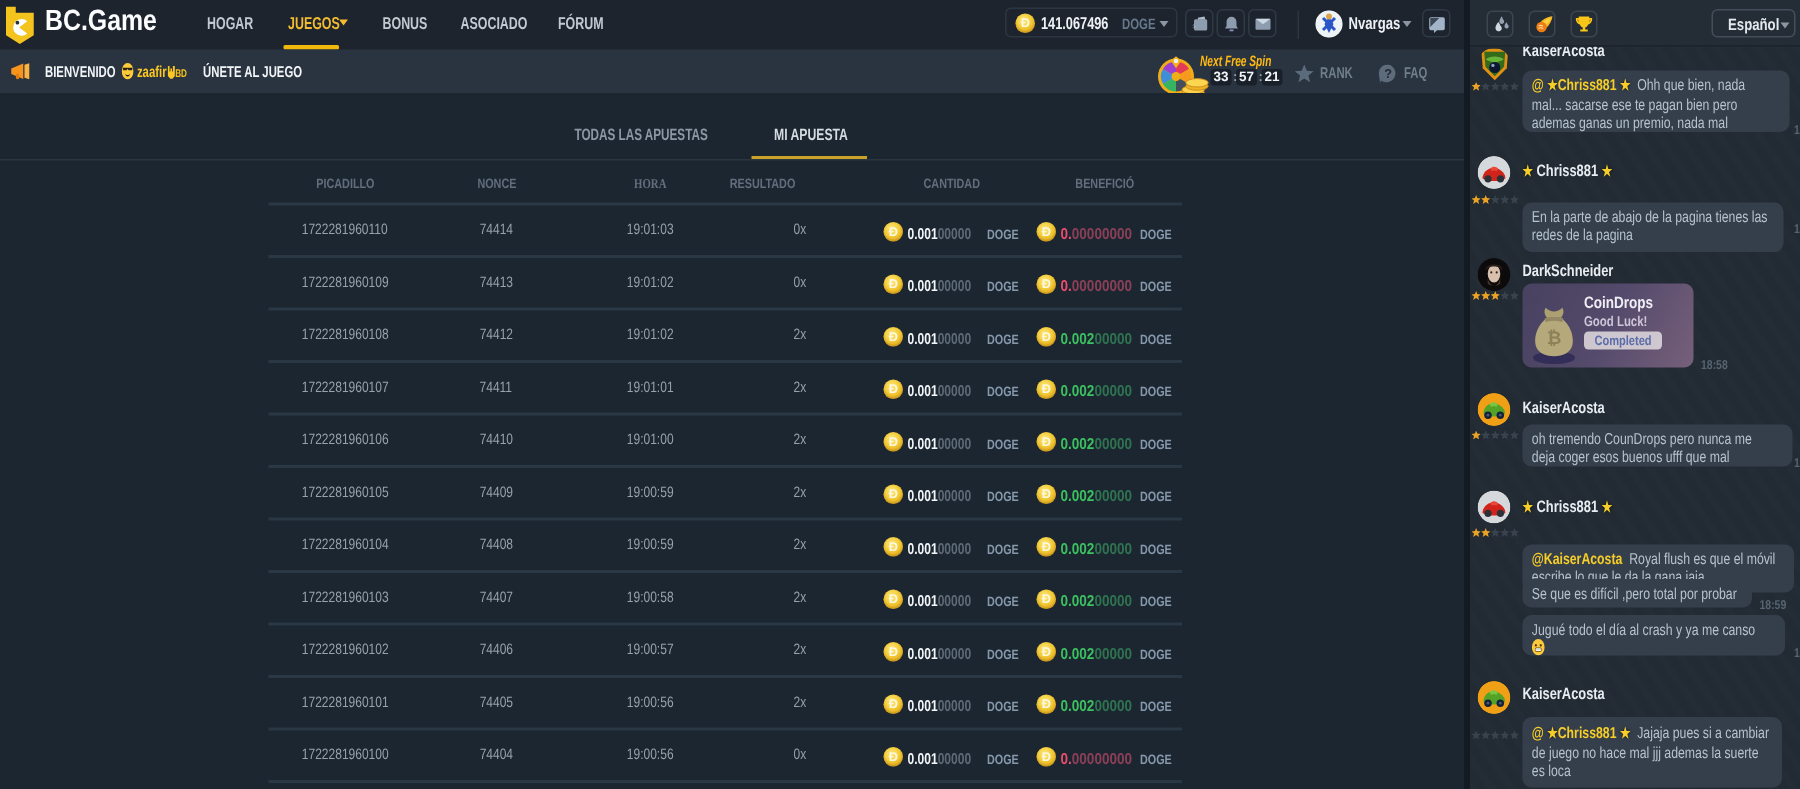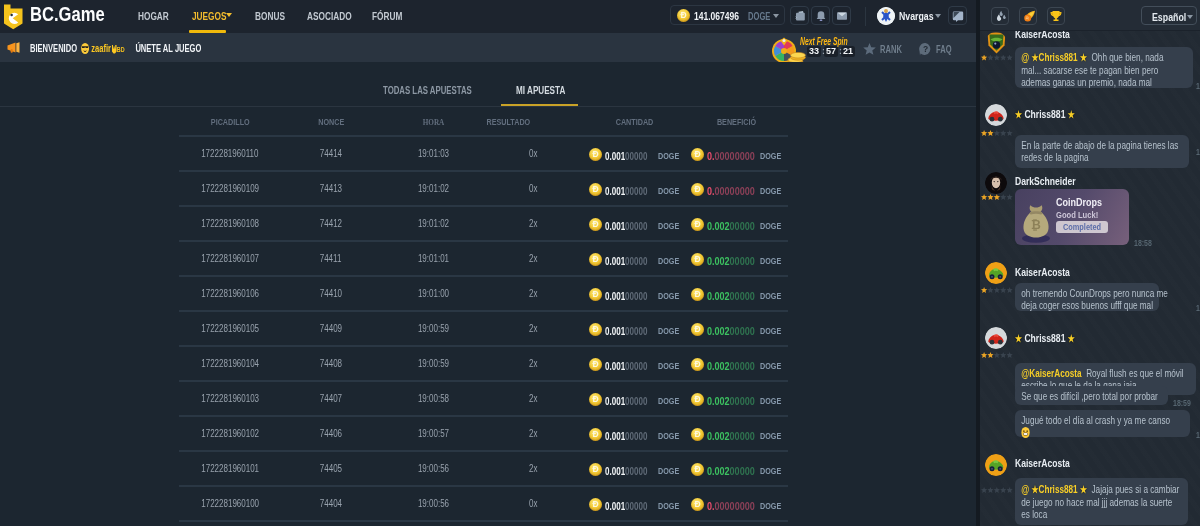--- a/index.html
+++ b/index.html
@@ -481,21 +481,21 @@
             <circle cx="11" cy="11" r="11" fill="#efa016"></circle>
             <path d="M4 14 C4 10 6.5 7.5 9.5 7 C13 6.5 16.5 8.5 18 11.5 L18.3 14 C14 16.2 8 16.2 3.9 14 Z" fill="#55a326"></path>
             <path d="M8 7.6 C9.5 5.6 12.3 5.8 13.5 7.6 L12.6 9.3 C11.4 8.5 10.2 8.5 9.2 9.3 Z" fill="#79c73f"></path>
             <circle cx="7" cy="14.8" r="2.5" fill="#15203a"></circle>
             <circle cx="15.2" cy="14.8" r="2.5" fill="#15203a"></circle>
             <circle cx="7" cy="14.8" r="0.9" fill="#4d5a77"></circle>
             <circle cx="15.2" cy="14.8" r="0.9" fill="#4d5a77"></circle>
           </svg></div>
 <div class="cname" style="top:266px;">KaiserAcosta</div>
 <div class="stars" style="top:287px;"><i class="g"></i><i class=""></i><i class=""></i><i class=""></i><i class=""></i></div>
-<div class="bub" style="top:283px; width:144px; height:28px;">
+<div class="bub" style="top:283px; width:180px; height:28px;">
           <span class="in" style="width:225px;">oh tremendo CounDrops pero nunca me deja coger esos buenos ufff que mal</span>
         </div>
 <div class="tstamp" style="left:218px; top:303px;">18:58</div>
         <div class="avatar" style="top:327px;"><svg width="22" height="22" viewBox="0 0 22 22">
             <circle cx="11" cy="11" r="11" fill="#d5d9dc"></circle>
             <path d="M3.5 13.5 C4.5 10 7.5 8 10.5 8 C14 8 16.8 9.8 18.3 13 L18.6 15 C13.5 17.3 8 17.3 3.3 15 Z" fill="#d0241a"></path>
             <path d="M8.5 8.4 C10 6.6 12.6 6.8 13.8 8.6 L12.8 10.2 C11.6 9.4 10.5 9.4 9.5 10.2 Z" fill="#e8473a"></path>
             <circle cx="7" cy="15.2" r="2.4" fill="#2b3138"></circle>
             <circle cx="15.3" cy="15.2" r="2.4" fill="#2b3138"></circle>
           </svg></div>

